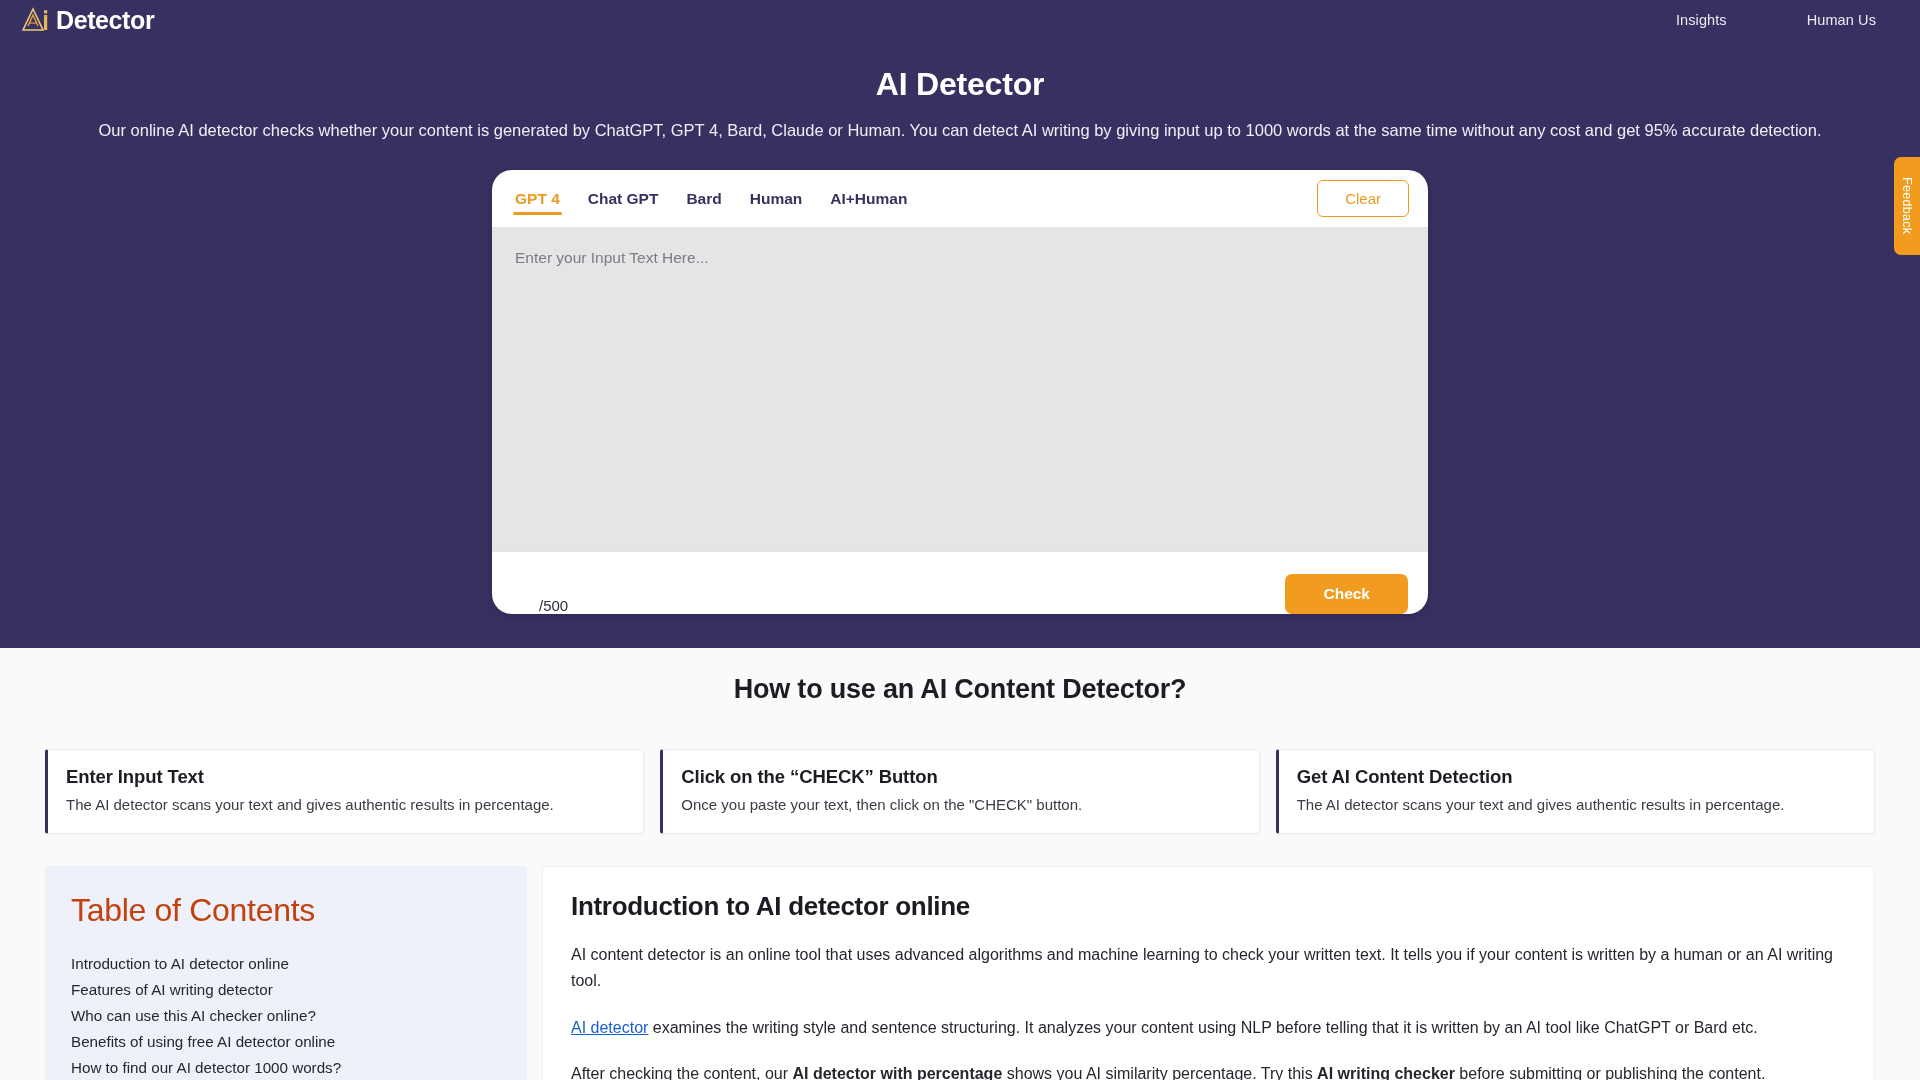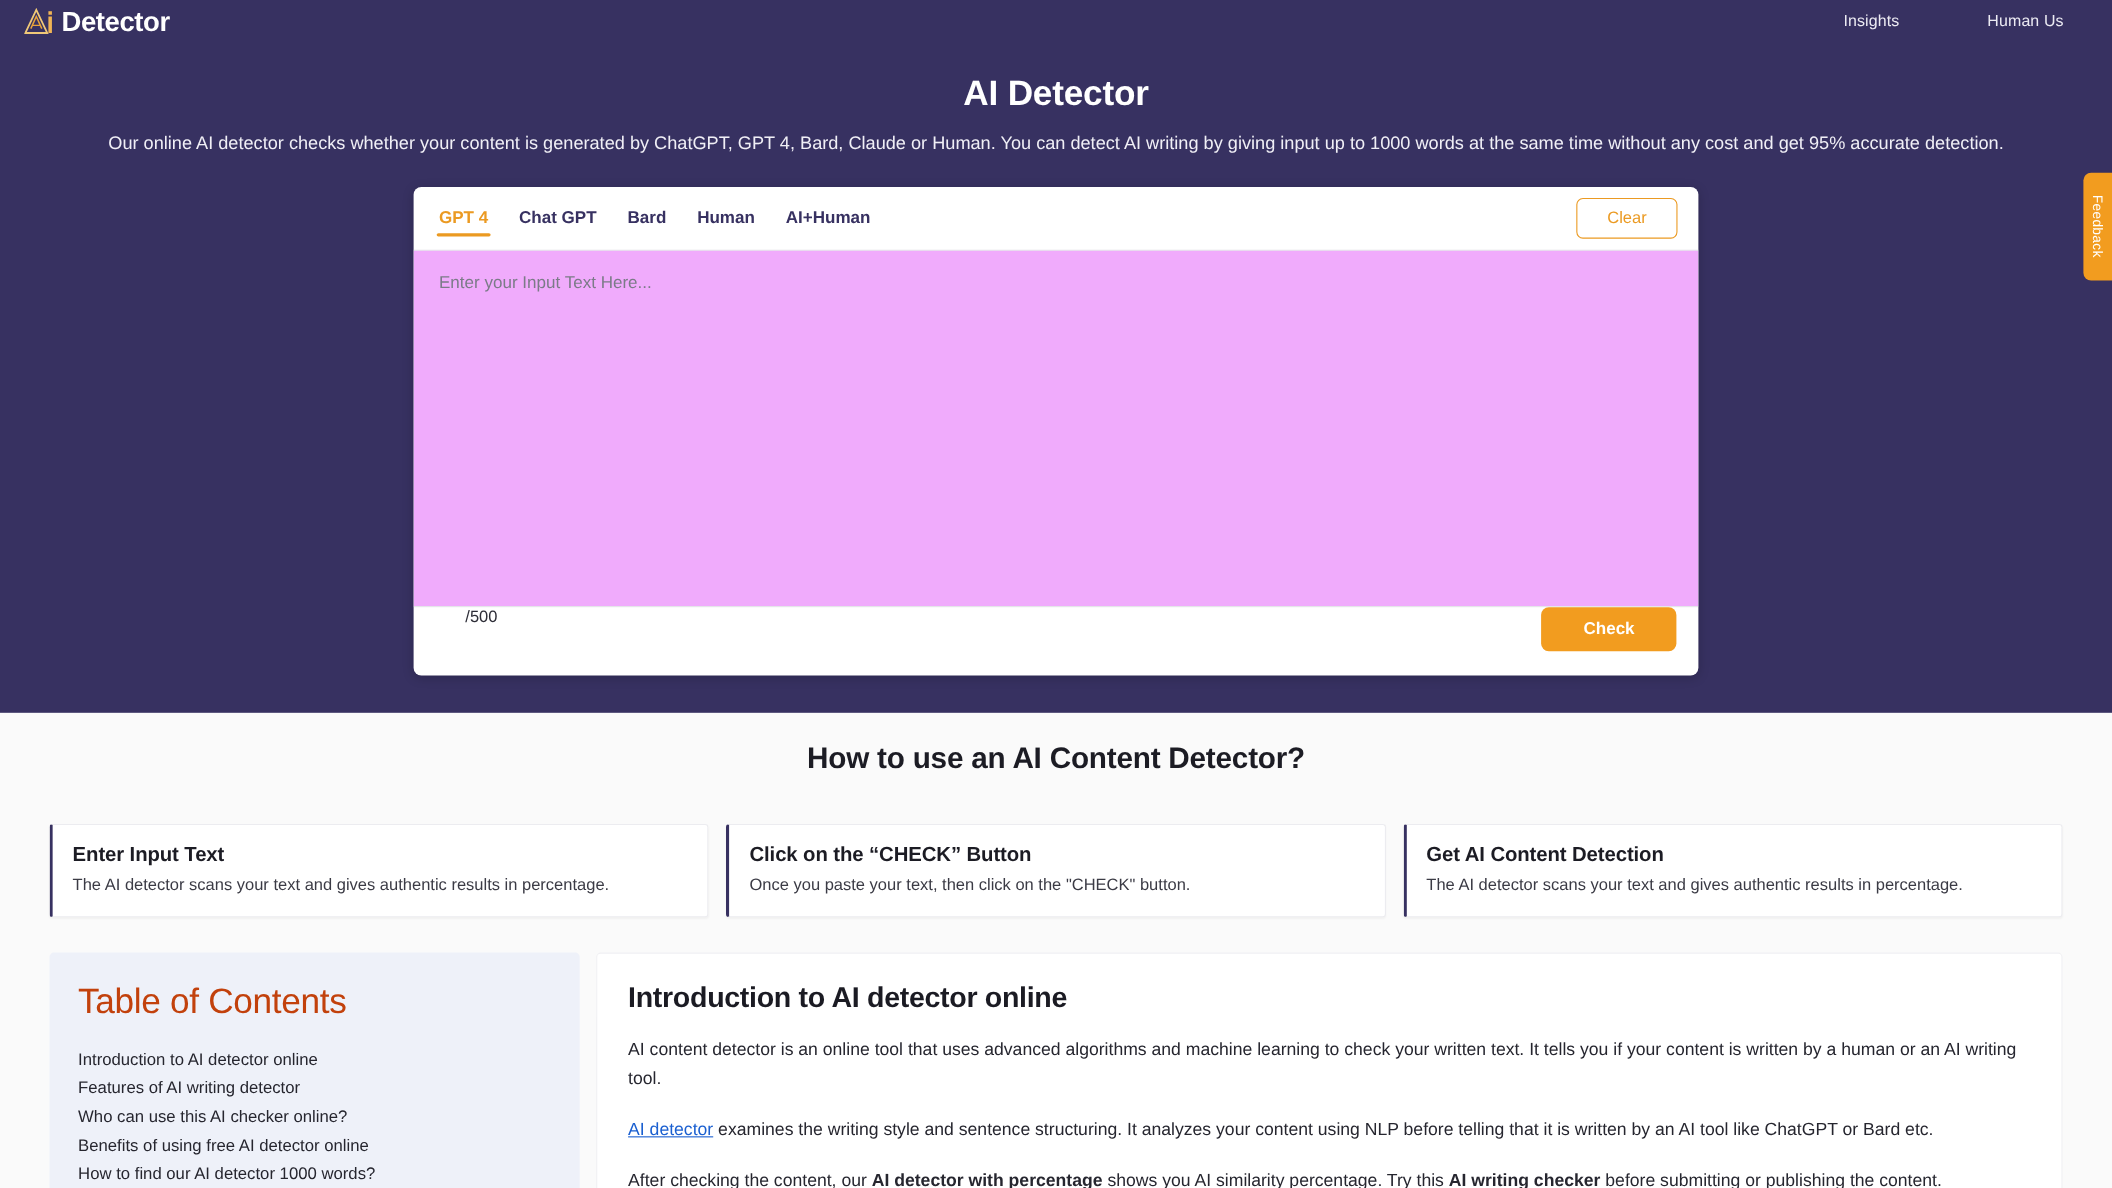--- a/index.html
+++ b/index.html
@@ -70,24 +70,24 @@
     color: #f0eff6;
     font-size: 16.5px;
     line-height: 1.62;
     text-align: center;
     width: 1758px;
     margin: 14px auto 0;
   }
 
   
   .detector {
-    width: 1168px;
+    width: 936px;
     margin: 26px auto 0;
     background: #ffffff;
-    border-radius: 7px;
+    border-radius: 20px;
     box-shadow: 0 2px 10px rgba(0,0,0,.18);
     overflow: hidden;
   }
   .det-head {
     height: 58px;
     display: flex;
     align-items: center;
     justify-content: space-between;
     padding: 0 19px 0 9px;
     border-bottom: 1px solid #e3e3e8;
@@ -117,40 +117,40 @@
     background: #ffffff;
     font-size: 15px;
     font-family: inherit;
     border-radius: 6px;
     padding: 9px 27px;
     cursor: pointer;
   }
   .det-area {
     height: 323px;
     padding: 18px 22px 0 23px;
-    background: #f0abfc;
+    background: #e5e5e5;
   }
   .det-area textarea {
     width: 100%;
     height: 100%;
     border: 0;
     outline: 0;
     resize: none;
     font-family: inherit;
     font-size: 15.5px;
     color: #2a2a33;
     line-height: 1.5;
     background: transparent;
   }
   .det-area textarea::placeholder { color: #7b7b88; }
   .det-foot {
     height: 63px;
     border-top: 1px solid #e3e3e8;
     display: flex;
-    align-items: flex-start;
+    align-items: flex-end;
     justify-content: space-between;
     padding: 0 20px 0 47px;
   }
   .counter { font-size: 15px; color: #2d2d37; }
   .check-btn {
     background: #f29c1f;
     color: #ffffff;
     border: 0;
     font-family: inherit;
     font-size: 15.5px;

